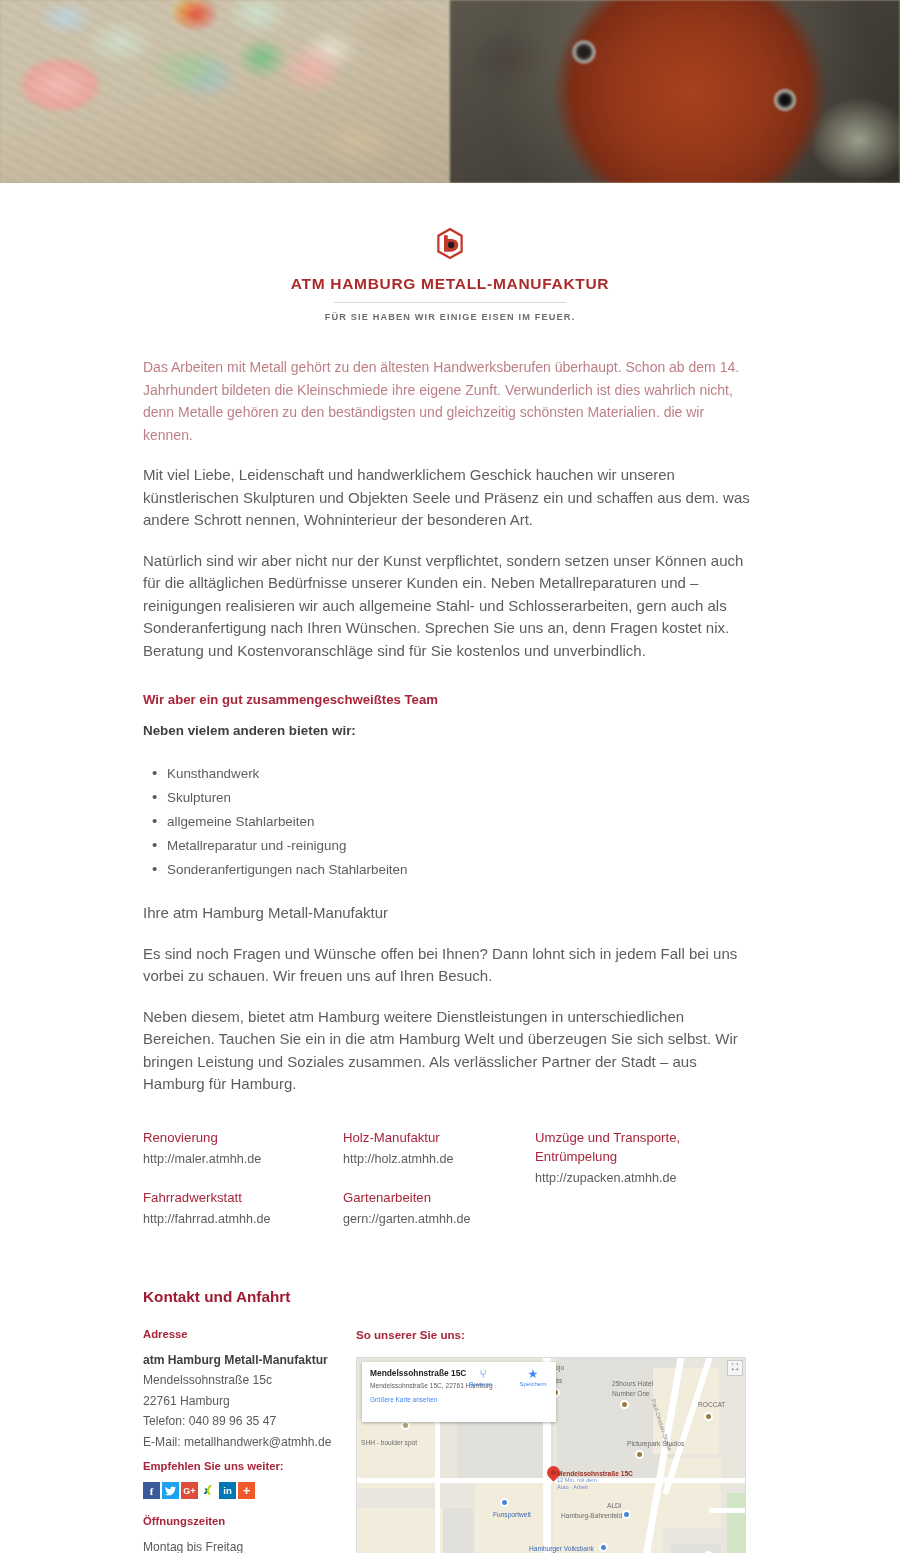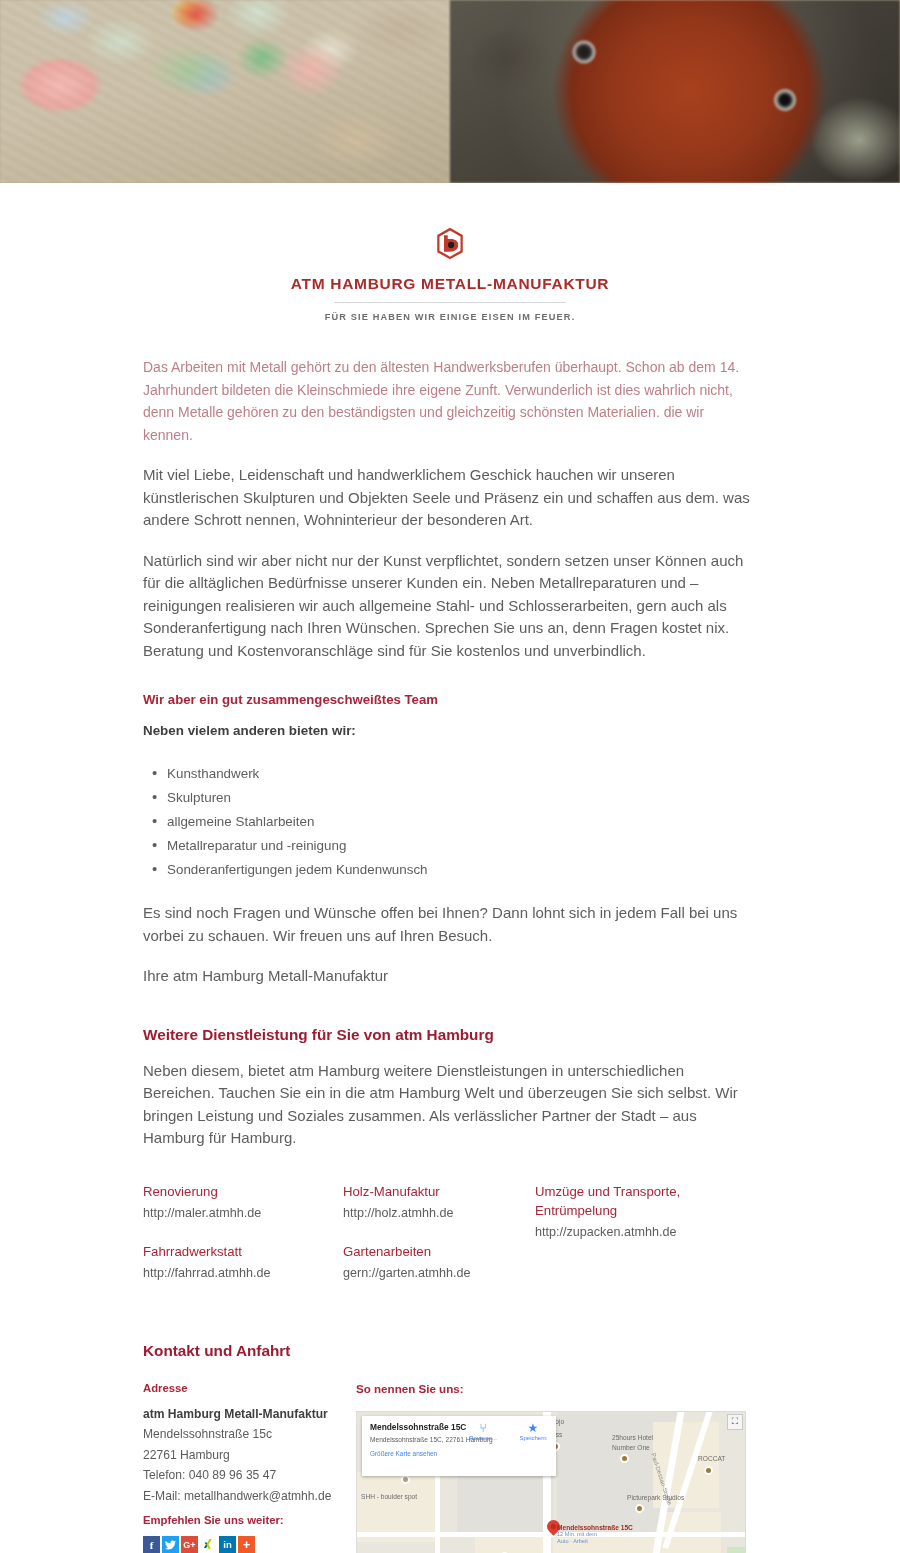--- a/index.html
+++ b/index.html
@@ -242,27 +242,26 @@
       <p class="body">Mit viel Liebe, Leidenschaft und handwerklichem Geschick hauchen wir unseren künstlerischen Skulpturen und Objekten Seele und Präsenz ein und schaffen aus dem. was andere Schrott nennen, Wohninterieur der besonderen Art.</p>
       <p class="body">Natürlich sind wir aber nicht nur der Kunst verpflichtet, sondern setzen unser Können auch für die alltäglichen Bedürfnisse unserer Kunden ein. Neben Metallreparaturen und –reinigungen realisieren wir auch allgemeine Stahl- und Schlosserarbeiten, gern auch als Sonderanfertigung nach Ihren Wünschen. Sprechen Sie uns an, denn Fragen kostet nix. Beratung und Kostenvoranschläge sind für Sie kostenlos und unverbindlich.</p>
 
       <h3 class="red-sub">Wir aber ein gut zusammengeschweißtes Team</h3>
       <p class="strong-line">Neben vielem anderen bieten wir:</p>
       <ul class="offers">
         <li>Kunsthandwerk</li>
         <li>Skulpturen</li>
         <li>allgemeine Stahlarbeiten</li>
         <li>Metallreparatur und -reinigung</li>
-        <li>Sonderanfertigungen jedem Kundenwunsch</li>
+        <li>Sonderanfertigungen nach Stahlarbeiten</li>
       </ul>
 
+      <p class="body">Ihre atm Hamburg Metall-Manufaktur</p>
       <p class="body">Es sind noch Fragen und Wünsche offen bei Ihnen? Dann lohnt sich in jedem Fall bei uns vorbei zu schauen. Wir freuen uns auf Ihren Besuch.</p>
-      <p class="body">Ihre atm Hamburg Metall-Manufaktur</p>
-
-      <h2 class="section-title">Weitere Dienstleistung für Sie von atm Hamburg</h2>
+
       <p class="body">Neben diesem, bietet atm Hamburg weitere Dienstleistungen in unterschiedlichen Bereichen. Tauchen Sie ein in die atm Hamburg Welt und überzeugen Sie sich selbst. Wir bringen Leistung und Soziales zusammen. Als verlässlicher Partner der Stadt – aus Hamburg für Hamburg.</p>
 
       <div class="services">
         <div class="svc-col">
           <div class="svc-item">
             <div class="svc-title">Renovierung</div>
             <div class="svc-url">http://maler.atmhh.de</div>
           </div>
           <div class="svc-item">
             <div class="svc-title">Fahrradwerkstatt</div>
@@ -316,21 +315,21 @@
             <div class="sicon s-li">in</div>
             <div class="sicon s-at">+</div>
           </div>
 
           <div class="lbl-red">Öffnungszeiten</div>
           <div class="addr-line">Montag bis Freitag</div>
 
         </div>
 
         <div class="kontakt-right">
-          <div class="map-heading">So nennen Sie uns:</div>
+          <div class="map-heading">So unserer Sie uns:</div>
 
           <div class="map">
 
             <div class="blk" style="left:0;top:60px;width:80px;height:70px;"></div>
             <div class="blk" style="left:0;top:150px;width:86px;height:110px;"></div>
             <div class="blk grey" style="left:86px;top:150px;width:30px;height:110px;"></div>
             <div class="blk" style="left:118px;top:120px;width:76px;height:140px;"></div>
             <div class="blk grey" style="left:100px;top:40px;width:96px;height:80px;"></div>
             <div class="blk grey" style="left:200px;top:0;width:120px;height:120px;"></div>
             <div class="blk" style="left:196px;top:120px;width:110px;height:110px;"></div>

